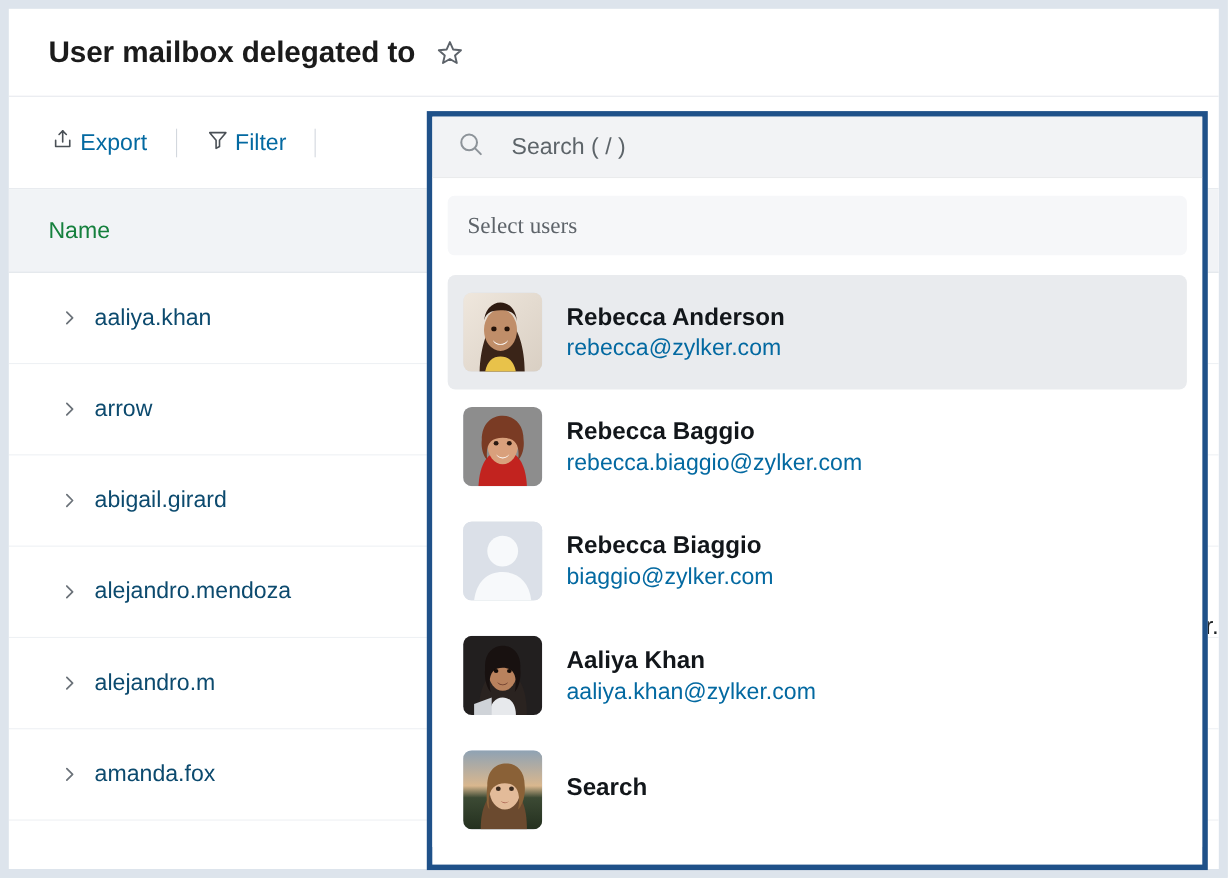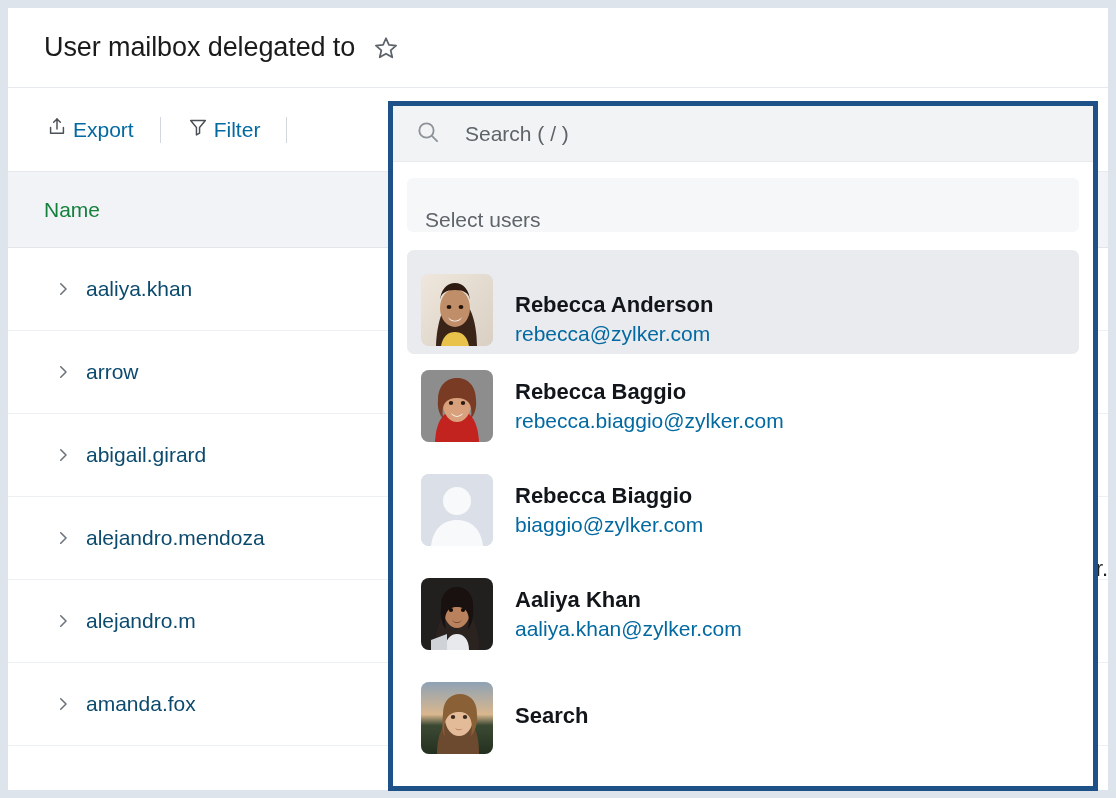--- a/index.html
+++ b/index.html
@@ -34,21 +34,21 @@
   .title-bar {
     height: 80px;
     display: flex;
     align-items: center;
     padding: 0 0 0 36px;
     border-bottom: 1px solid #e6e9ee;
   }
   .page-title {
     font-size: 27px;
     color: #1b1b1b;
-    font-weight: 400;
+    font-weight: 700;
     letter-spacing: -0.1px;
   }
   .star-icon {
     margin-left: 18px;
     display: inline-flex;
     align-items: center;
     cursor: pointer;
   }
 
   
@@ -144,41 +144,42 @@
   .dd-body {
     background: #fff;
     padding: 16px 14px 0 14px;
   }
 
   .select-field {
     height: 54px;
     background: #f6f7f9;
     border-radius: 6px;
     display: flex;
-    align-items: flex-end;
+    align-items: center;
     padding-left: 18px;
     margin-bottom: 18px;
+    font-family: Liberation Serif, serif;
   }
   .select-field-placeholder {
     font-size: 21px;
     color: #5e646a;
   }
 
   .user-list { }
 
   .user-item {
     display: flex;
     align-items: center;
     gap: 22px;
     padding: 8px 14px;
     height: 104px;
     border-radius: 7px;
     cursor: pointer;
   }
-  .user-item.selected { background: #e9ebee; align-items: flex-end; }
+  .user-item.selected { background: #e9ebee; }
 
   .avatar {
     width: 72px;
     height: 72px;
     border-radius: 8px;
     overflow: hidden;
     flex: 0 0 72px;
     position: relative;
     background: #dfe3ea;
   }

